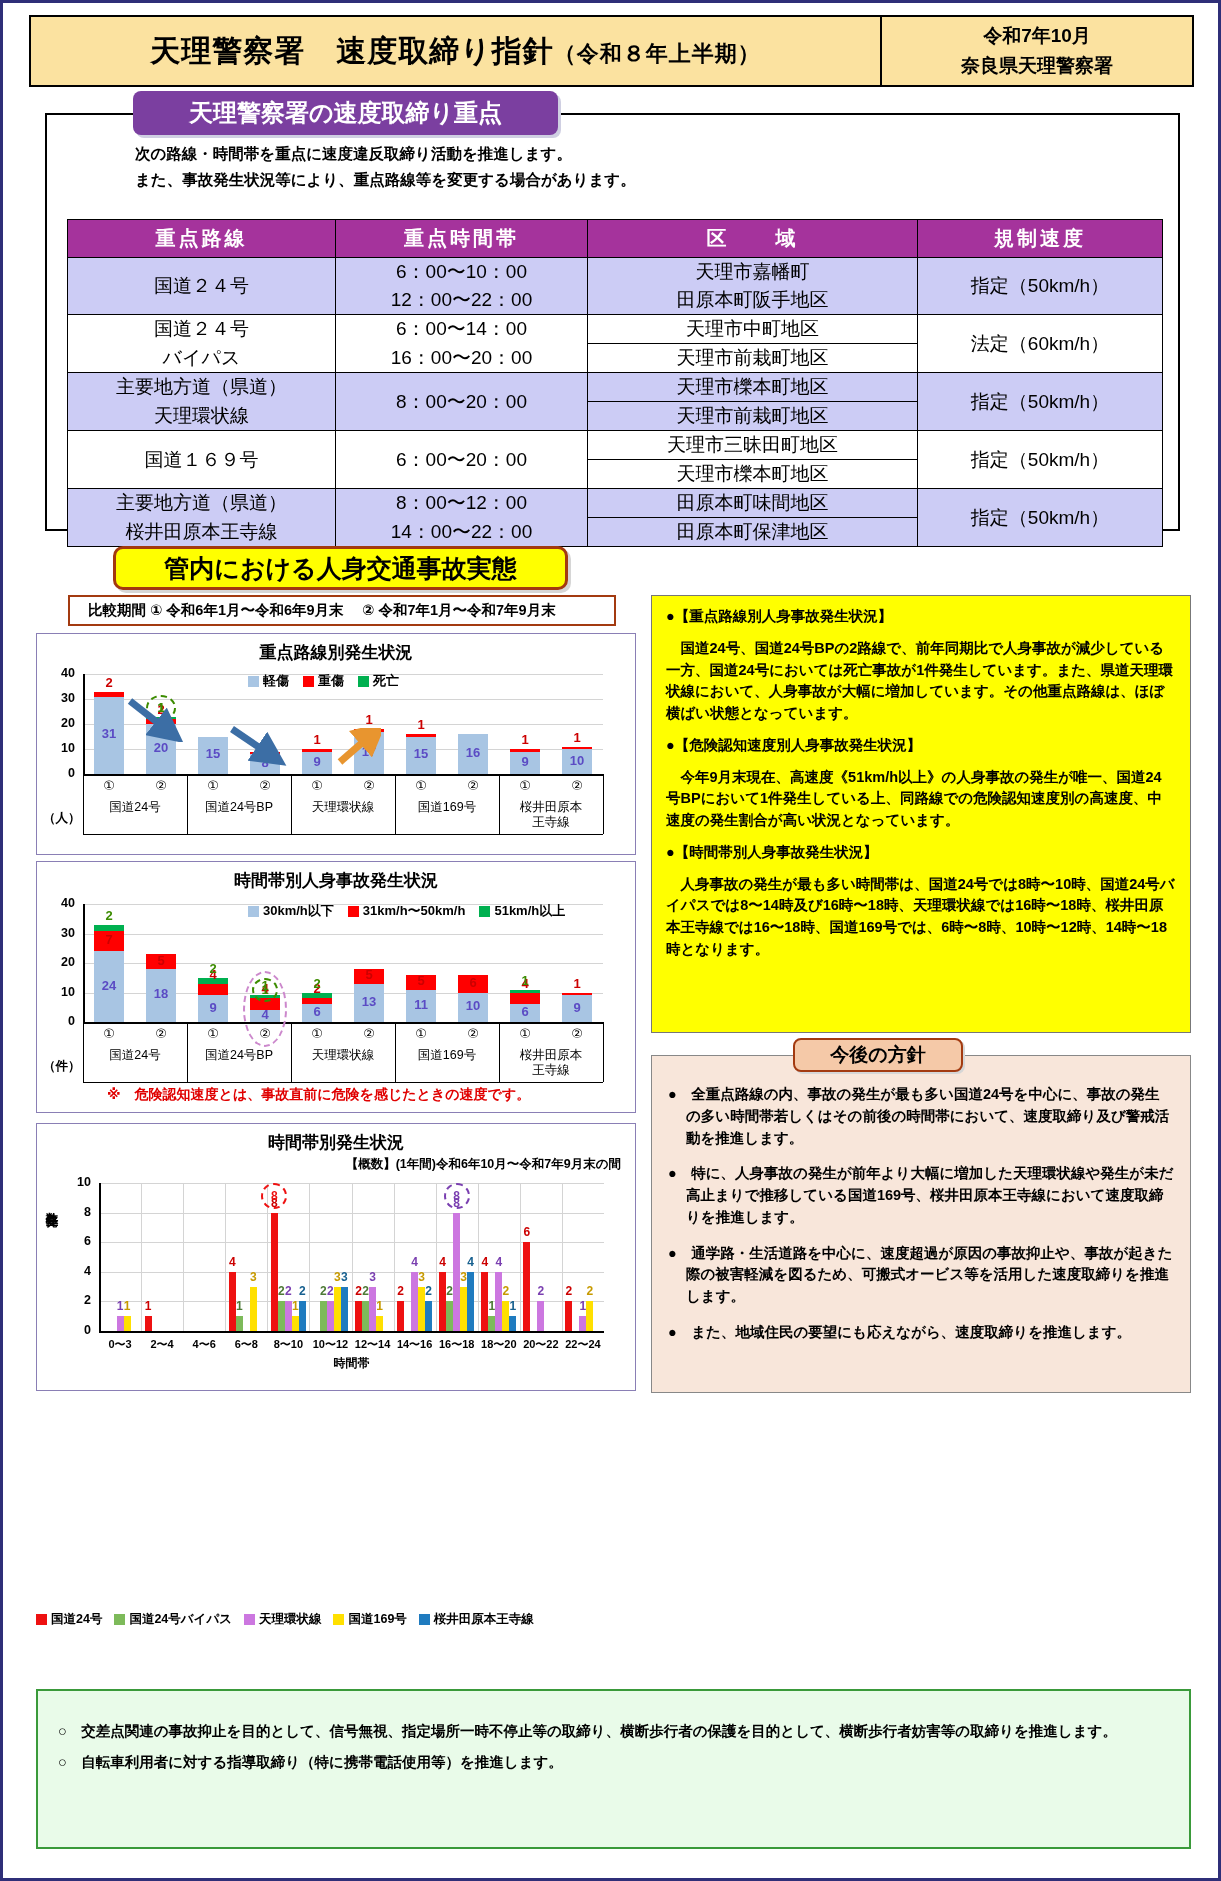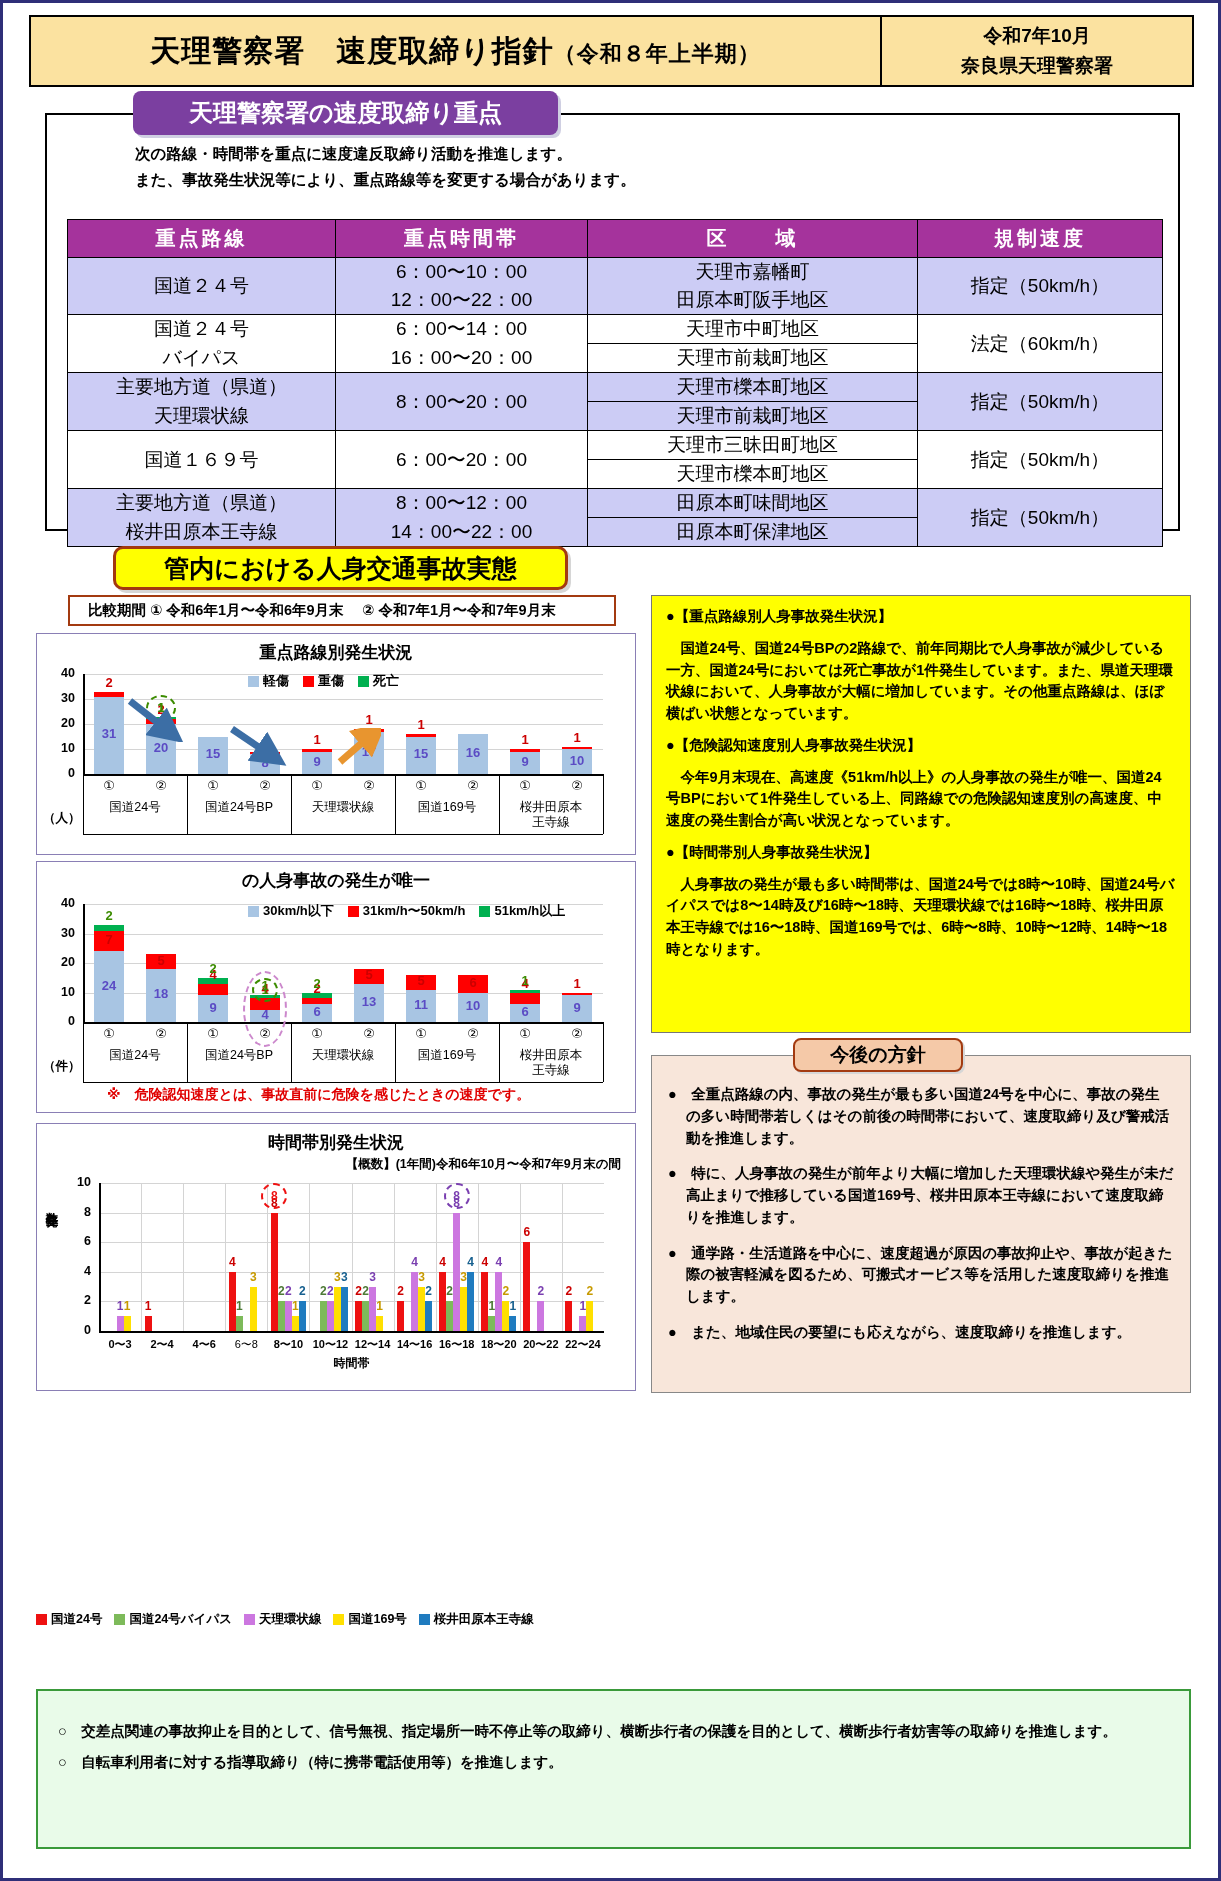--- a/index.html
+++ b/index.html
@@ -443,21 +443,21 @@
             <marker id="hu" markerWidth="5" markerHeight="5" refX="2" refY="2.5" orient="auto">
     <path d="M0,0 L5,2.5 L0,5 z" fill="#e8952f"></path>
             </marker>
           </defs>
     <line x1="5" y1="34" x2="36" y2="7" stroke="#e8952f" stroke-width="7" marker-end="url(#hu)"></line>
         </svg>
       </div>
   </div>
 
   <div class="chart-panel" id="chart2">
-    <div class="chart-title">の人身事故の発生が唯一</div>
+    <div class="chart-title">時間帯別人身事故発生状況</div>
     <div class="plot-wrap" id="plot2" style="height: 238px;">
         <div class="ylab" style="left:12px; top:122px;">0</div>
         <div class="gridline" style="left:46px; top:100.5px; width:520px;"></div>
         <div class="ylab" style="left:12px; top:92.5px;">10</div>
         <div class="gridline" style="left:46px; top:71px; width:520px;"></div>
         <div class="ylab" style="left:12px; top:63px;">20</div>
         <div class="gridline" style="left:46px; top:41.5px; width:520px;"></div>
         <div class="ylab" style="left:12px; top:33.5px;">30</div>
         <div class="gridline" style="left:46px; top:12px; width:520px;"></div>
         <div class="ylab" style="left:12px; top:4px;">40</div>
@@ -607,21 +607,21 @@
         <div class="cat-cell" style="left:104.08333333333334px; top:164px; width:42.083333333333336px; font-size:11px; font-weight:bold;">2〜4</div>
         <div class="gridline" style="left:146.16666666666669px; top:10px; width:1px; height:148px;"></div>
         <div class="cat-cell" style="left:146.16666666666669px; top:164px; width:42.083333333333336px; font-size:11px; font-weight:bold;">4〜6</div>
         <div class="gridline" style="left:188.25px; top:10px; width:1px; height:148px;"></div>
         <div style="position:absolute; left:191.79166666666666px; top:98.8px; width:7px; height:59.2px; background:#ee1111;"></div>
         <div class="barlabel" style="left:185.79166666666666px; top:81.8px; width:19px; color:#cc0000; font-size:12px;">4</div>
         <div style="position:absolute; left:198.79166666666666px; top:143.2px; width:7px; height:14.8px; background:#7dba5a;"></div>
         <div class="barlabel" style="left:192.79166666666666px; top:126.19999999999999px; width:19px; color:#4d7a36; font-size:12px;">1</div>
         <div style="position:absolute; left:212.79166666666666px; top:113.6px; width:7px; height:44.4px; background:#ffe000;"></div>
         <div class="barlabel" style="left:206.79166666666666px; top:96.6px; width:19px; color:#c79a00; font-size:12px;">3</div>
-        <div class="cat-cell" style="left:188.25px; top:164px; width:42.083333333333336px; font-size:11px; font-weight:normal;">6〜8</div>
+        <div class="cat-cell" style="left:188.25px; top:164px; width:42.083333333333336px; font-size:11px; font-weight:bold;">6〜8</div>
         <div class="gridline" style="left:230.33333333333334px; top:10px; width:1px; height:148px;"></div>
         <div style="position:absolute; left:233.875px; top:39.599999999999994px; width:7px; height:118.4px; background:#ee1111;"></div>
         <div class="barlabel" style="left:227.875px; top:22.599999999999994px; width:19px; color:#cc0000; font-size:12px;">8</div>
         <div style="position:absolute; left:240.875px; top:128.4px; width:7px; height:29.6px; background:#7dba5a;"></div>
         <div class="barlabel" style="left:234.875px; top:111.4px; width:19px; color:#4d7a36; font-size:12px;">2</div>
         <div style="position:absolute; left:247.875px; top:128.4px; width:7px; height:29.6px; background:#cc77e0;"></div>
         <div class="barlabel" style="left:241.875px; top:111.4px; width:19px; color:#7a3fb0; font-size:12px;">2</div>
         <div style="position:absolute; left:254.875px; top:143.2px; width:7px; height:14.8px; background:#ffe000;"></div>
         <div class="barlabel" style="left:248.875px; top:126.19999999999999px; width:19px; color:#c79a00; font-size:12px;">1</div>
         <div style="position:absolute; left:261.875px; top:128.4px; width:7px; height:29.6px; background:#1f7bbf;"></div>

